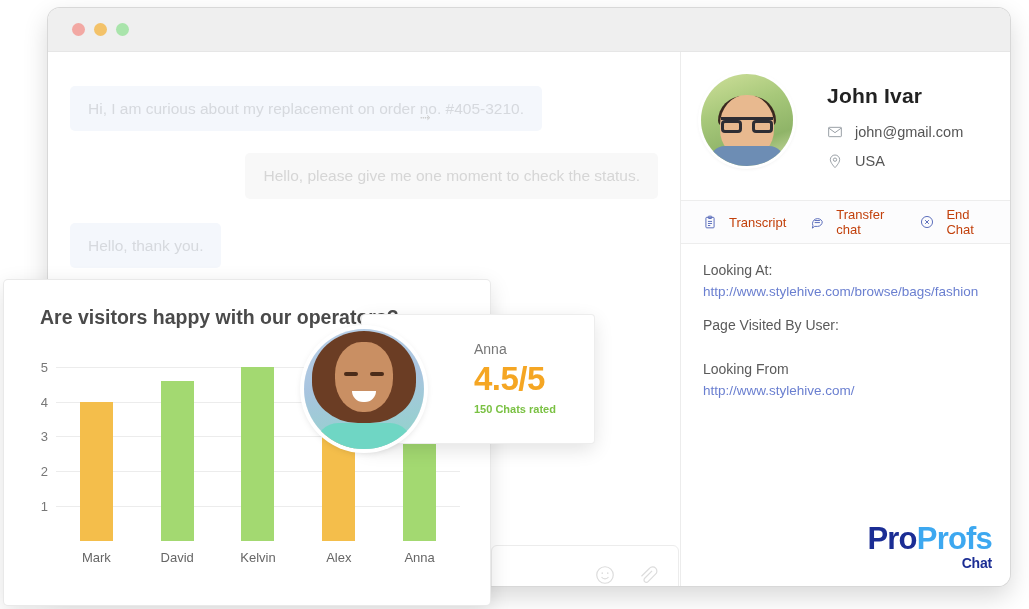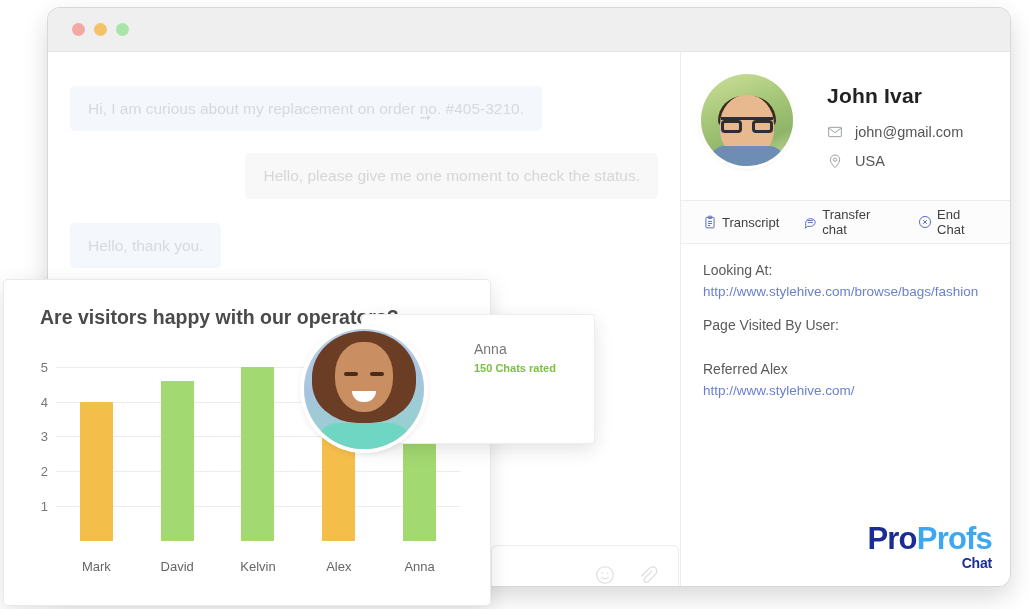--- a/index.html
+++ b/index.html
@@ -103,21 +103,21 @@
   }
   .vname { font-size: 21px; font-weight: bold; color:#222; margin: 10px 0 16px; letter-spacing:.2px; }
   .vline { display:flex; align-items:center; gap:12px; margin-bottom: 13px; font-size:14.5px; color:#555; }
   .vline .ic { width:16px; height:16px; color:#9aa0a6; flex:0 0 16px; display:flex; }
 
   .actions {
     border-top:1px solid #ededed; border-bottom:1px solid #ededed;
     height: 44px; display:flex; align-items:center; gap: 24px; padding: 0 22px;
     background:#fcfcfd;
   }
-  .action { display:flex; align-items:center; gap:5px; font-size:13px; color:#404040; cursor:pointer; }
+  .action { display:flex; align-items:center; gap:12px; font-size:13px; color:#c2410c; cursor:pointer; }
   .action .ic { width:14px; height:14px; color:#5b6dbb; display:flex; }
 
   .links { padding: 18px 22px 0 22px; }
   .lk-label { font-size:14px; color:#5a5a5a; margin-bottom:6px; }
   .lk { font-size:13.5px; color:#6a7fd0; display:block; margin-bottom:4px; text-decoration:none; cursor:pointer; }
   .gap { height: 14px; }
   .gap-lg { height: 22px; }
 
   .logo {
     position:absolute; right: 18px; bottom: 16px; text-align:right; line-height:1;
@@ -135,21 +135,21 @@
     box-shadow: 0 0 0 1px #e9e9e9, 0 6px 22px rgba(0,0,0,.13);
     padding: 26px 22px 12px 16px;
   }
   .chart-title { font-size: 19.5px; font-weight: bold; color:#4a4a4a; margin-left: 20px; }
   .plot { position:relative; margin-top: 22px; height: 190px; margin-left: 36px; margin-right: 8px; }
   .ytick { position:absolute; left:-28px; font-size:13px; color:#777; transform: translateY(-50%); width:20px; text-align:right;}
   .grid { position:absolute; left:0; right:0; height:1px; background:#ececec; }
   .bars { position:absolute; left:0; right:0; bottom:0; top:0; display:flex; align-items:flex-end; }
   .bcell { flex:1; display:flex; justify-content:center; align-items:flex-end; height:100%; }
   .bar { width: 33px; border-radius:0; }
-  .xlabels { display:flex; margin-left:36px; margin-right:8px; margin-top:18px; }
+  .xlabels { display:flex; margin-left:36px; margin-right:8px; margin-top:9px; }
   .xcell { flex:1; text-align:center; font-size:13px; color:#666; }
 
   
   .rating {
     position:absolute; left: 362px; top: 315px;
     width: 232px; height: 128px;
     background:#fff; border-radius:3px;
     box-shadow: 0 0 0 1px #ededed, 0 6px 20px rgba(0,0,0,.12);
   }
   .rating .inner { margin-left: 112px; padding-top: 26px; }
@@ -308,21 +308,21 @@
             <span>End Chat</span>
           </div>
         </div>
 
         <div class="links">
           <div class="lk-label">Looking At:</div>
           <a class="lk">http://www.stylehive.com/browse/bags/fashion</a>
           <div class="gap"></div>
           <div class="lk-label">Page Visited By User:</div>
           <div class="gap-lg"></div>
-          <div class="lk-label">Referred Alex</div>
+          <div class="lk-label">Looking From</div>
           <a class="lk">http://www.stylehive.com/</a>
         </div>
 
         <div class="logo">
           <div class="l1">
             <span class="a">Pro</span><span class="b">Profs</span>
           </div>
           <div class="l2">Chat</div>
         </div>
 
@@ -375,17 +375,18 @@
     <div class="avatar-op">
       <div class="hair2"></div>
       <div class="face2"></div>
       <div class="brow l"></div>
       <div class="brow r"></div>
       <div class="smile"></div>
       <div class="top2"></div>
     </div>
     <div class="inner">
       <div class="r-name">Anna</div>
+      <div class="r-score">4.5/5</div>
       <div class="r-sub">150 Chats rated</div>
     </div>
   </div>
 
 </div>
 
 </body></html>

